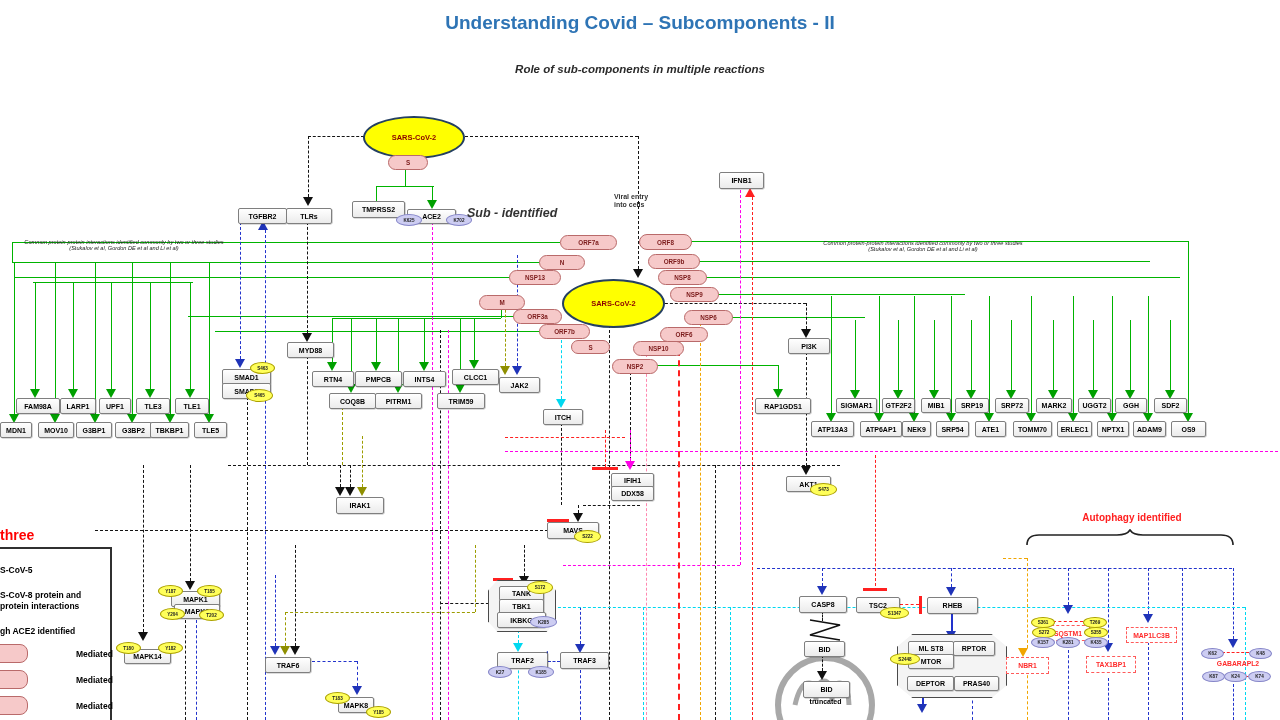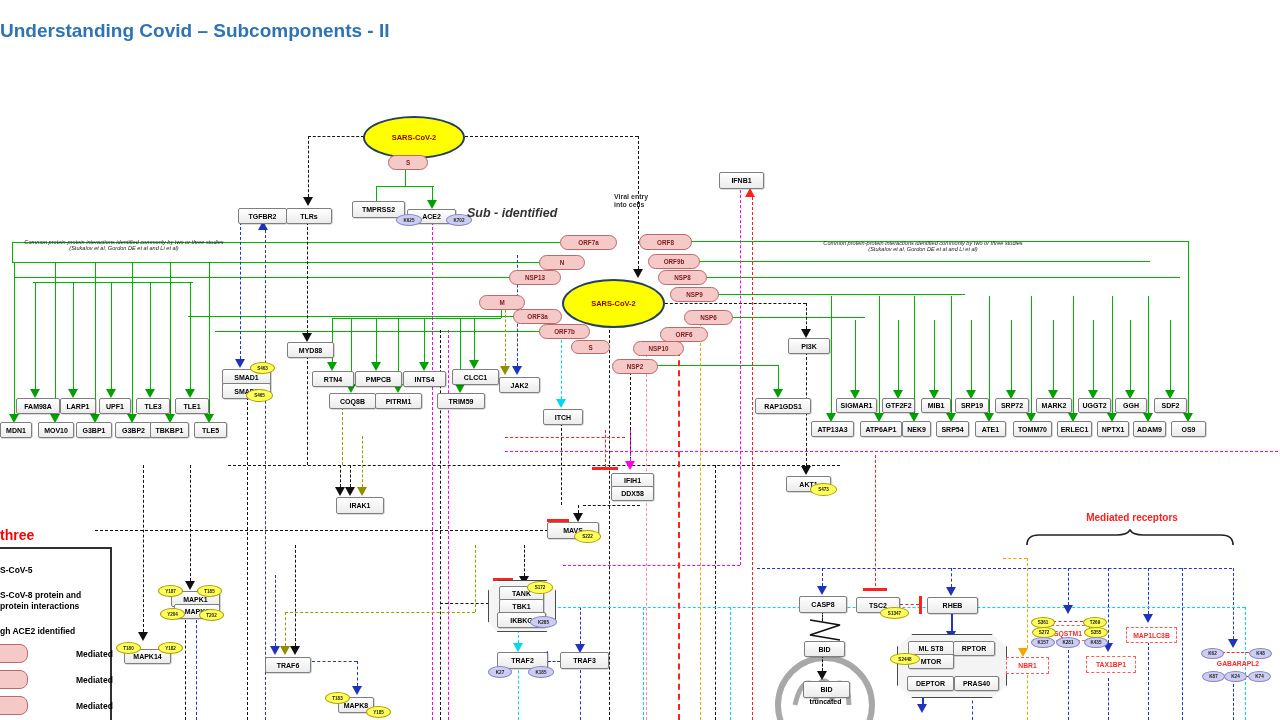--- a/index.html
+++ b/index.html
@@ -20,49 +20,50 @@
   .el{position:absolute;background:#FFFF00;border:2px solid #254061;border-radius:50%;color:#8B0000;
       font-size:7.5px;font-weight:bold;display:flex;align-items:center;justify-content:center;z-index:41;}
   .site{position:absolute;border-radius:50%;font-size:4.6px;font-weight:bold;color:#222;
         display:flex;align-items:center;justify-content:center;z-index:50;white-space:nowrap;}
   .site.y{background:#FFFF5A;border:1px solid #ABA000;}
   .site.p{background:#CDCDF2;border:1px solid #8585C8;}
   .oct{position:absolute;border:1.5px solid #4a4a4a;background:#f4f4f4;z-index:30;
        clip-path:polygon(14% 0,86% 0,100% 20%,100% 80%,86% 100%,14% 100%,0 80%,0 20%);}
   .mito{position:absolute;z-index:5;}
   .legend-line{position:absolute;background:#303030;z-index:30;}
-  #title{position:absolute;top:20px;left:0;width:1280px;text-align:left;color:#2E74B5;
+  #title{position:absolute;top:12px;left:0;width:1280px;text-align:center;color:#2E74B5;
          font-size:19px;font-weight:bold;z-index:60;}
   #subtitle{position:absolute;top:63px;left:0;width:1280px;text-align:center;color:#2b2b2b;
             font-size:11.5px;font-weight:bold;font-style:italic;z-index:60;}
   .lg{position:absolute;z-index:58;font-weight:bold;color:#000;}
 </style>
 </head>
 <body>
 
 <div id="canvas">
   <div id="title">Understanding Covid – Subcomponents - II</div>
+  <div id="subtitle">Role of sub-components in multiple reactions</div>
 
   <div class="lg" style="left:0px;top:527px;font-size:14px;color:#FF0000;">three</div>
   <div class="legend-line" style="left:-30px;top:547px;width:140px;height:1.5px;"></div>
   <div class="legend-line" style="left:110px;top:547px;width:1.5px;height:173px;"></div>
   <div class="lg" style="left:0px;top:565px;font-size:8.5px;">S-CoV-5</div>
   <div class="lg" style="left:0px;top:590px;font-size:8.5px;">S-CoV-8 protein and</div>
   <div class="lg" style="left:0px;top:601px;font-size:8.5px;">protein interactions</div>
   <div class="lg" style="left:0px;top:626px;font-size:8.5px;">gh ACE2 identified</div>
   <div class="lg" style="left:76px;top:649px;font-size:8.5px;">Mediated</div>
   <div class="lg" style="left:76px;top:675px;font-size:8.5px;">Mediated</div>
   <div class="lg" style="left:76px;top:701px;font-size:8.5px;">Mediated</div>
 
   <div class="tx" style="left:467px;top:206px;width:140px;font-size:12.5px;font-weight:bold;font-style:italic;color:#333;">Sub - identified</div>
   <div class="tx" style="left:614px;top:193px;width:52px;font-size:7px;font-weight:bold;color:#333;white-space:pre-line;">Viral entry
 into cells</div>
   <div class="tx" style="left:16px;top:239px;width:216px;font-size:5.6px;font-style:italic;color:#222;text-align:center;">Common protein-protein interactions identified commonly by two or three studies (Stukalov et al, Gordon DE et al and Li et al)</div>
   <div class="tx" style="left:815px;top:240px;width:216px;font-size:5.6px;font-style:italic;color:#222;text-align:center;">Common protein-protein interactions identified commonly by two or three studies (Stukalov et al, Gordon DE et al and Li et al)</div>
-  <div class="tx" style="left:1057px;top:512px;width:150px;font-size:10px;font-weight:bold;color:#FF2020;text-align:center;">Mediated receptors</div>
+  <div class="tx" style="left:1057px;top:512px;width:150px;font-size:10px;font-weight:bold;color:#FF2020;text-align:center;">Autophagy identified</div>
   <div class="tx" style="left:798px;top:698px;width:55px;font-size:7px;font-weight:bold;color:#000;text-align:center;">truncated</div>
   <div class="tx" style="left:1206px;top:660px;width:64px;font-size:6.8px;font-weight:bold;color:#ff2a2a;text-align:center;">GABARAPL2</div>
 
   <svg class="mito" width="104" height="104" style="left:773px;top:653px;" viewBox="0 0 104 104">
     <circle cx="52" cy="52" r="47" fill="none" stroke="#A8A8A8" stroke-width="6"></circle>
     <path d="M22 52 q5 -22 14 -22 q7 0 7 18 q0 -20 8 -20 q8 0 8 20 q0 -18 8 -18 q8 0 9 22" fill="none" stroke="#A8A8A8" stroke-width="5"></path>
   </svg>
   <svg class="mito" width="34" height="24" style="left:808px;top:618px;z-index:26;" viewBox="0 0 34 24">
     <polyline points="2,2 32,7 2,17 32,22" fill="none" stroke="#111" stroke-width="1.6"></polyline>
   </svg>

